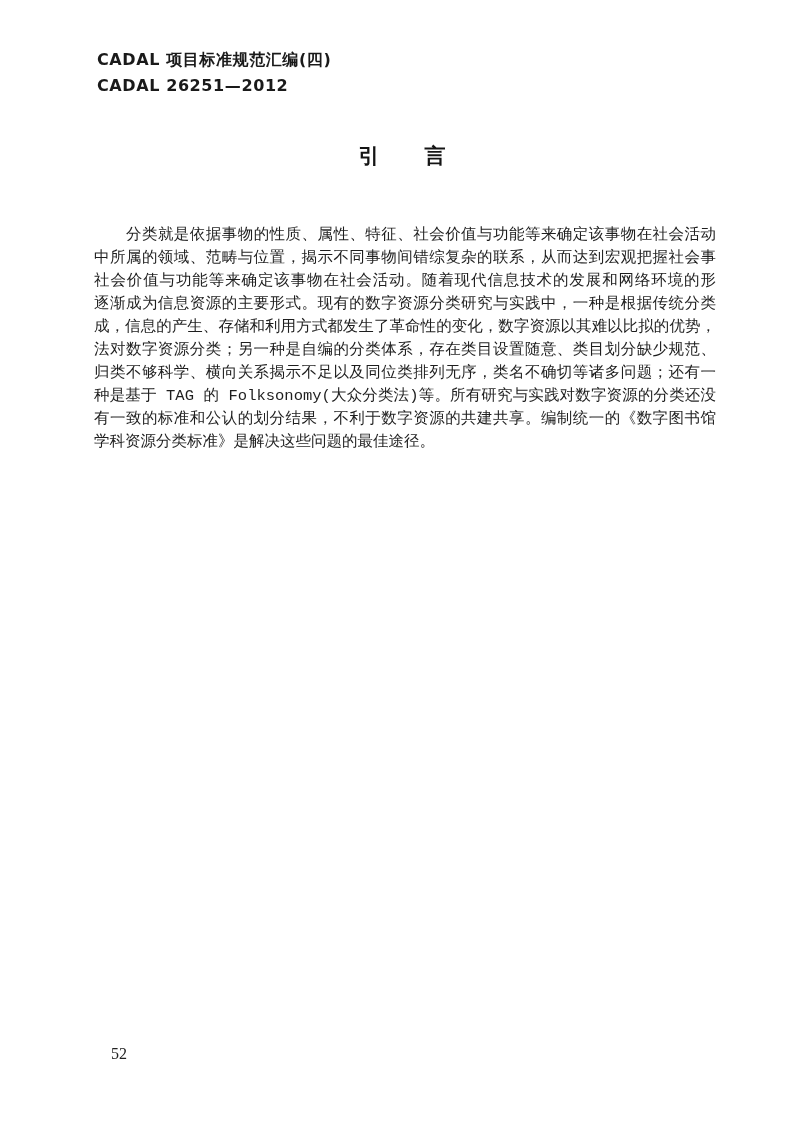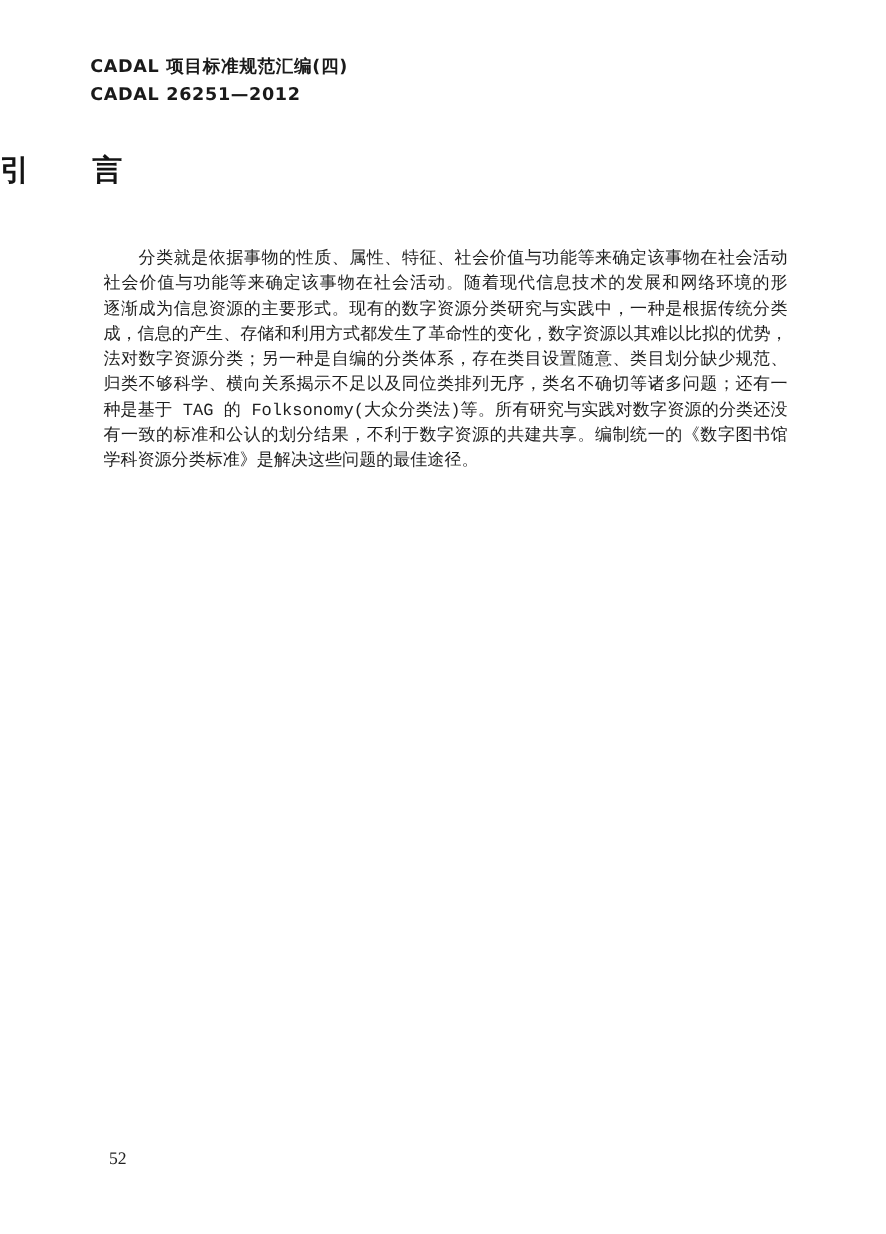--- a/index.html
+++ b/index.html
@@ -15,39 +15,39 @@
   }
   .page {
     position: relative;
     width: 805px;
     height: 1122px;
     background: #ffffff;
     overflow: hidden;
   }
   .page-header {
     position: absolute;
-    left: 82px;
+    left: 97px;
     top: 47px;
     font-family: "DejaVu Sans", "Liberation Sans", sans-serif;
     font-size: 16px;
     line-height: 26px;
     font-weight: 600;
     color: #1a1a1a;
     letter-spacing: 0.6px;
     white-space: nowrap;
   }
   .doc-title {
     position: absolute;
     left: 0;
     top: 139px;
     width: 100%;
     margin: 0;
-    text-align: left;
+    text-align: center;
     font-family: "DejaVu Sans", "Liberation Sans", sans-serif;
-    font-size: 27px;
+    font-size: 21px;
     line-height: 34px;
     font-weight: 700;
     color: #141414;
     white-space: pre;
     letter-spacing: 1px;
   }
   .body-text {
     position: absolute;
     left: 94px;
     top: 224px;
@@ -64,21 +64,21 @@
     font-family: Liberation Mono, monospace;
   }
   .pline.first {
     text-indent: 32px;
   }
   .pline.last {
     text-align-last: left;
   }
   .page-number {
     position: absolute;
-    left: 99px;
+    left: 111px;
     top: 1044px;
     font-family: "Liberation Serif", "DejaVu Serif", serif;
     font-size: 16px;
     line-height: 20px;
     color: #222222;
   }
 </style>
 </head>
 <body>
 
@@ -86,20 +86,21 @@
 
   <header class="page-header">
     <div>CADAL 项目标准规范汇编(四)</div>
     <div>CADAL 26251—2012</div>
   </header>
 
   <h1 class="doc-title">引　　言</h1>
 
   <main class="body-text">
     <div class="pline first">分类就是依据事物的性质、属性、特征、社会价值与功能等来确定该事物在社会活动</div>
+    <div class="pline">中所属的领域、范畴与位置，揭示不同事物间错综复杂的联系，从而达到宏观把握社会事</div>
     <div class="pline">社会价值与功能等来确定该事物在社会活动。随着现代信息技术的发展和网络环境的形</div>
     <div class="pline">逐渐成为信息资源的主要形式。现有的数字资源分类研究与实践中，一种是根据传统分类</div>
     <div class="pline">成，信息的产生、存储和利用方式都发生了革命性的变化，数字资源以其难以比拟的优势，</div>
     <div class="pline">法对数字资源分类；另一种是自编的分类体系，存在类目设置随意、类目划分缺少规范、</div>
     <div class="pline">归类不够科学、横向关系揭示不足以及同位类排列无序，类名不确切等诸多问题；还有一</div>
     <div class="pline">种是基于 TAG 的 Folksonomy(大众分类法)等。所有研究与实践对数字资源的分类还没</div>
     <div class="pline">有一致的标准和公认的划分结果，不利于数字资源的共建共享。编制统一的《数字图书馆</div>
     <div class="pline last">学科资源分类标准》是解决这些问题的最佳途径。</div>
   </main>
 

